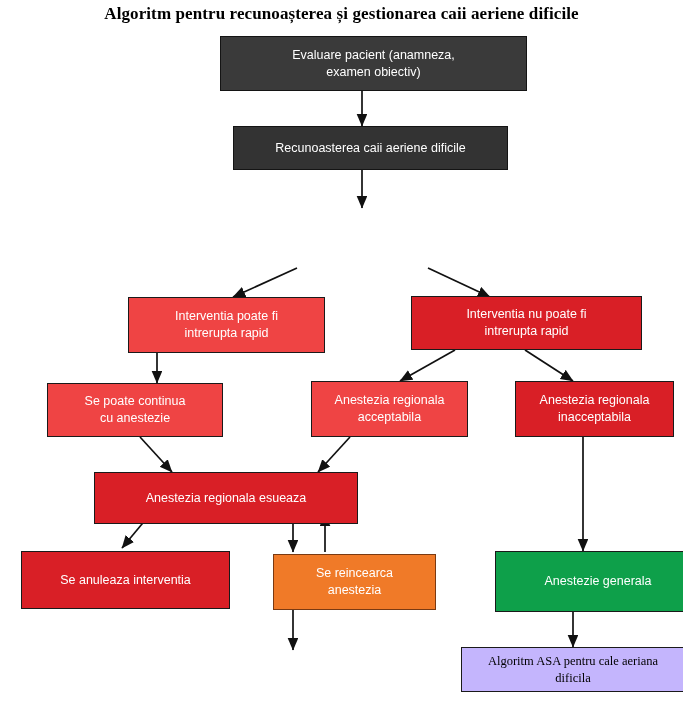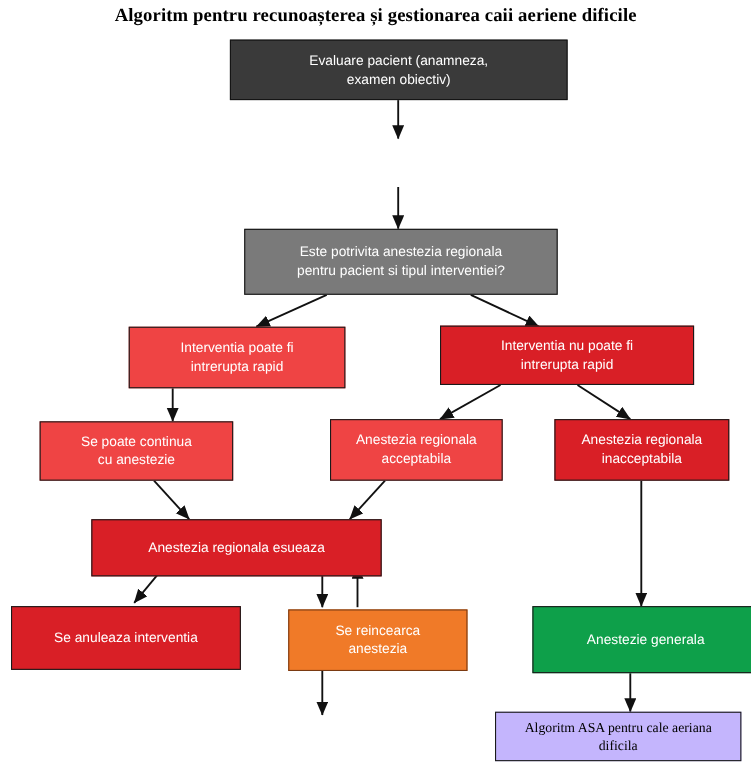--- a/index.html
+++ b/index.html
@@ -32,20 +32,21 @@
     box-sizing: border-box;
     border: 1px solid #111111;
     display: flex;
     align-items: center;
     justify-content: center;
     text-align: center;
     line-height: 1.35;
     font-size: 12.5px;
     padding: 2px 20px;
     white-space: pre-line;
+    margin-left: 11px;
   }
   .n-dark   { background: #3a3a3a; color: #ffffff; border-color: #141414; }
   .n-dark2  { background: #333333; color: #ffffff; border-color: #141414; }
   .n-gray   { background: #7a7a7a; color: #ffffff; border-color: #141414; }
   .n-green  { background: #ef4444; color: #ffffff; border-color: #1a1a1a; text-align: center; }
   .n-green2 { background: #0ea04a; color: #ffffff; border-color: #1a1a1a; }
   .n-red    { background: #d91f26; color: #ffffff; border-color: #1a1a1a; }
   .n-orange { background: #f07a28; color: #ffffff; border-color: #7a3a12; }
   .n-white  { background: #c4b5fd; color: #000000; border-color: #1a1a1a; }
   .n-succ   { background: #00a651; color: #ffffff; border-color: #1a6b36; }
@@ -86,23 +87,22 @@
       <line x1="325" y1="552" x2="325" y2="514"></line>
       <line x1="293" y1="610" x2="293" y2="650"></line>
       <line x1="583" y1="437" x2="583" y2="551"></line>
       <line x1="573" y1="612" x2="573" y2="647"></line>
     </g>
   </svg>
 
   <div class="node n-dark" style="left:209px; top:36px; width:307px; height:55px;">Evaluare pacient (anamneza,
 examen obiectiv)</div>
 
+  <div class="node n-dark2" style="left:222px; top:126px; width:275px; height:44px;">Recunoasterea  caii aeriene dificile</div>
 
-  <div class="node n-gray" style="left:222px; top:208px; width:285px; height:60px;">Este potrivita  anestezia  regionala
-pentru  pacient si tipul  interventiei?</div>
 
   <div class="node n-green" style="left:117px; top:297px; width:197px; height:56px;">Interventia  poate fi
 intrerupta  rapid</div>
 
   <div class="node n-red" style="left:400px; top:296px; width:231px; height:54px;">Interventia  nu poate fi
 intrerupta  rapid</div>
 
   <div class="node n-green" style="left:36px; top:383px; width:176px; height:54px;">Se poate  continua
 cu anestezie</div>
 

